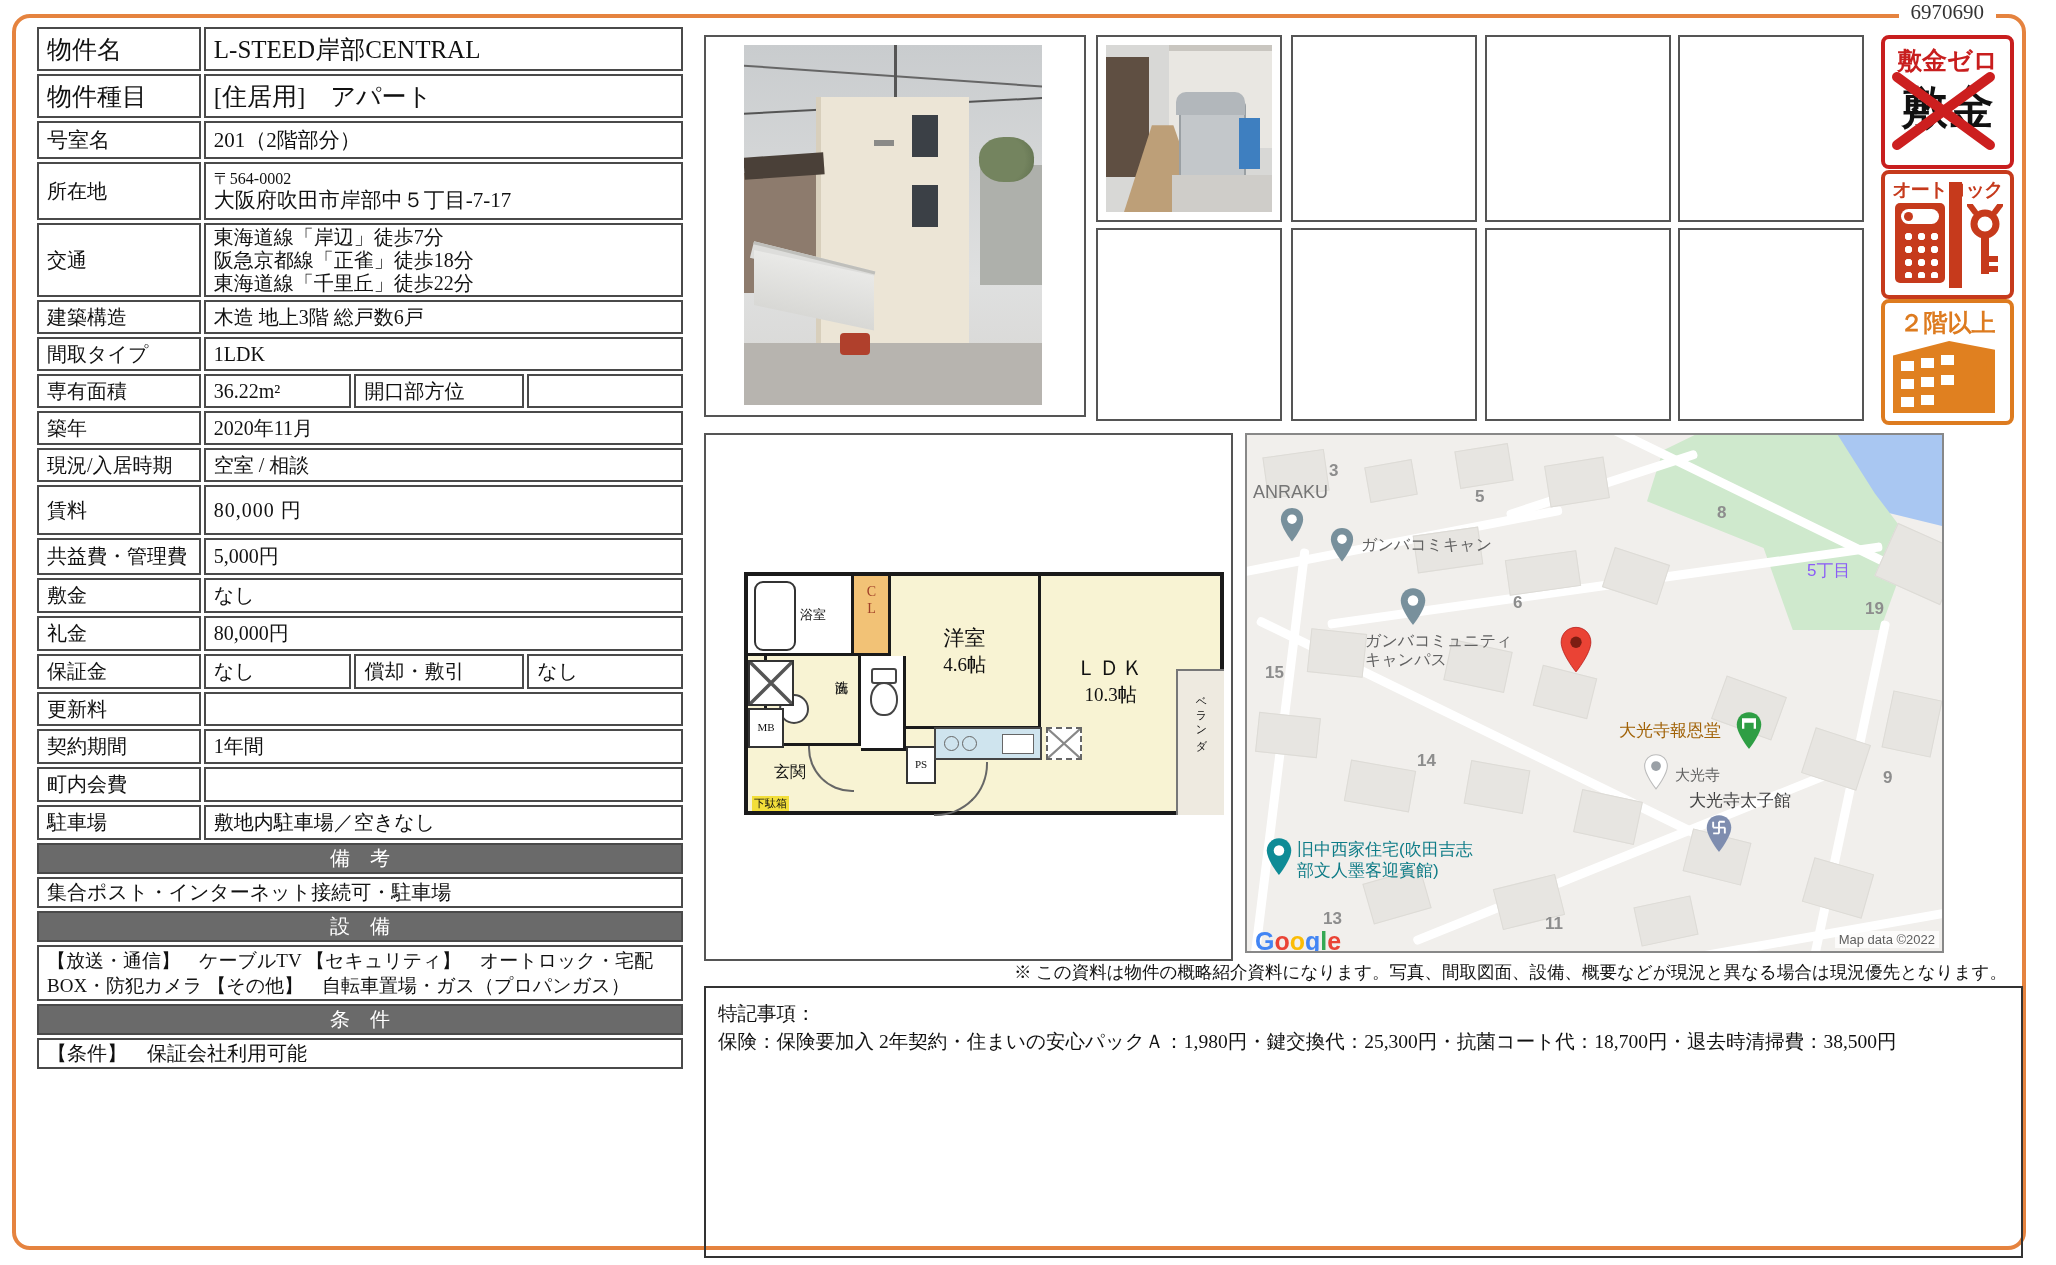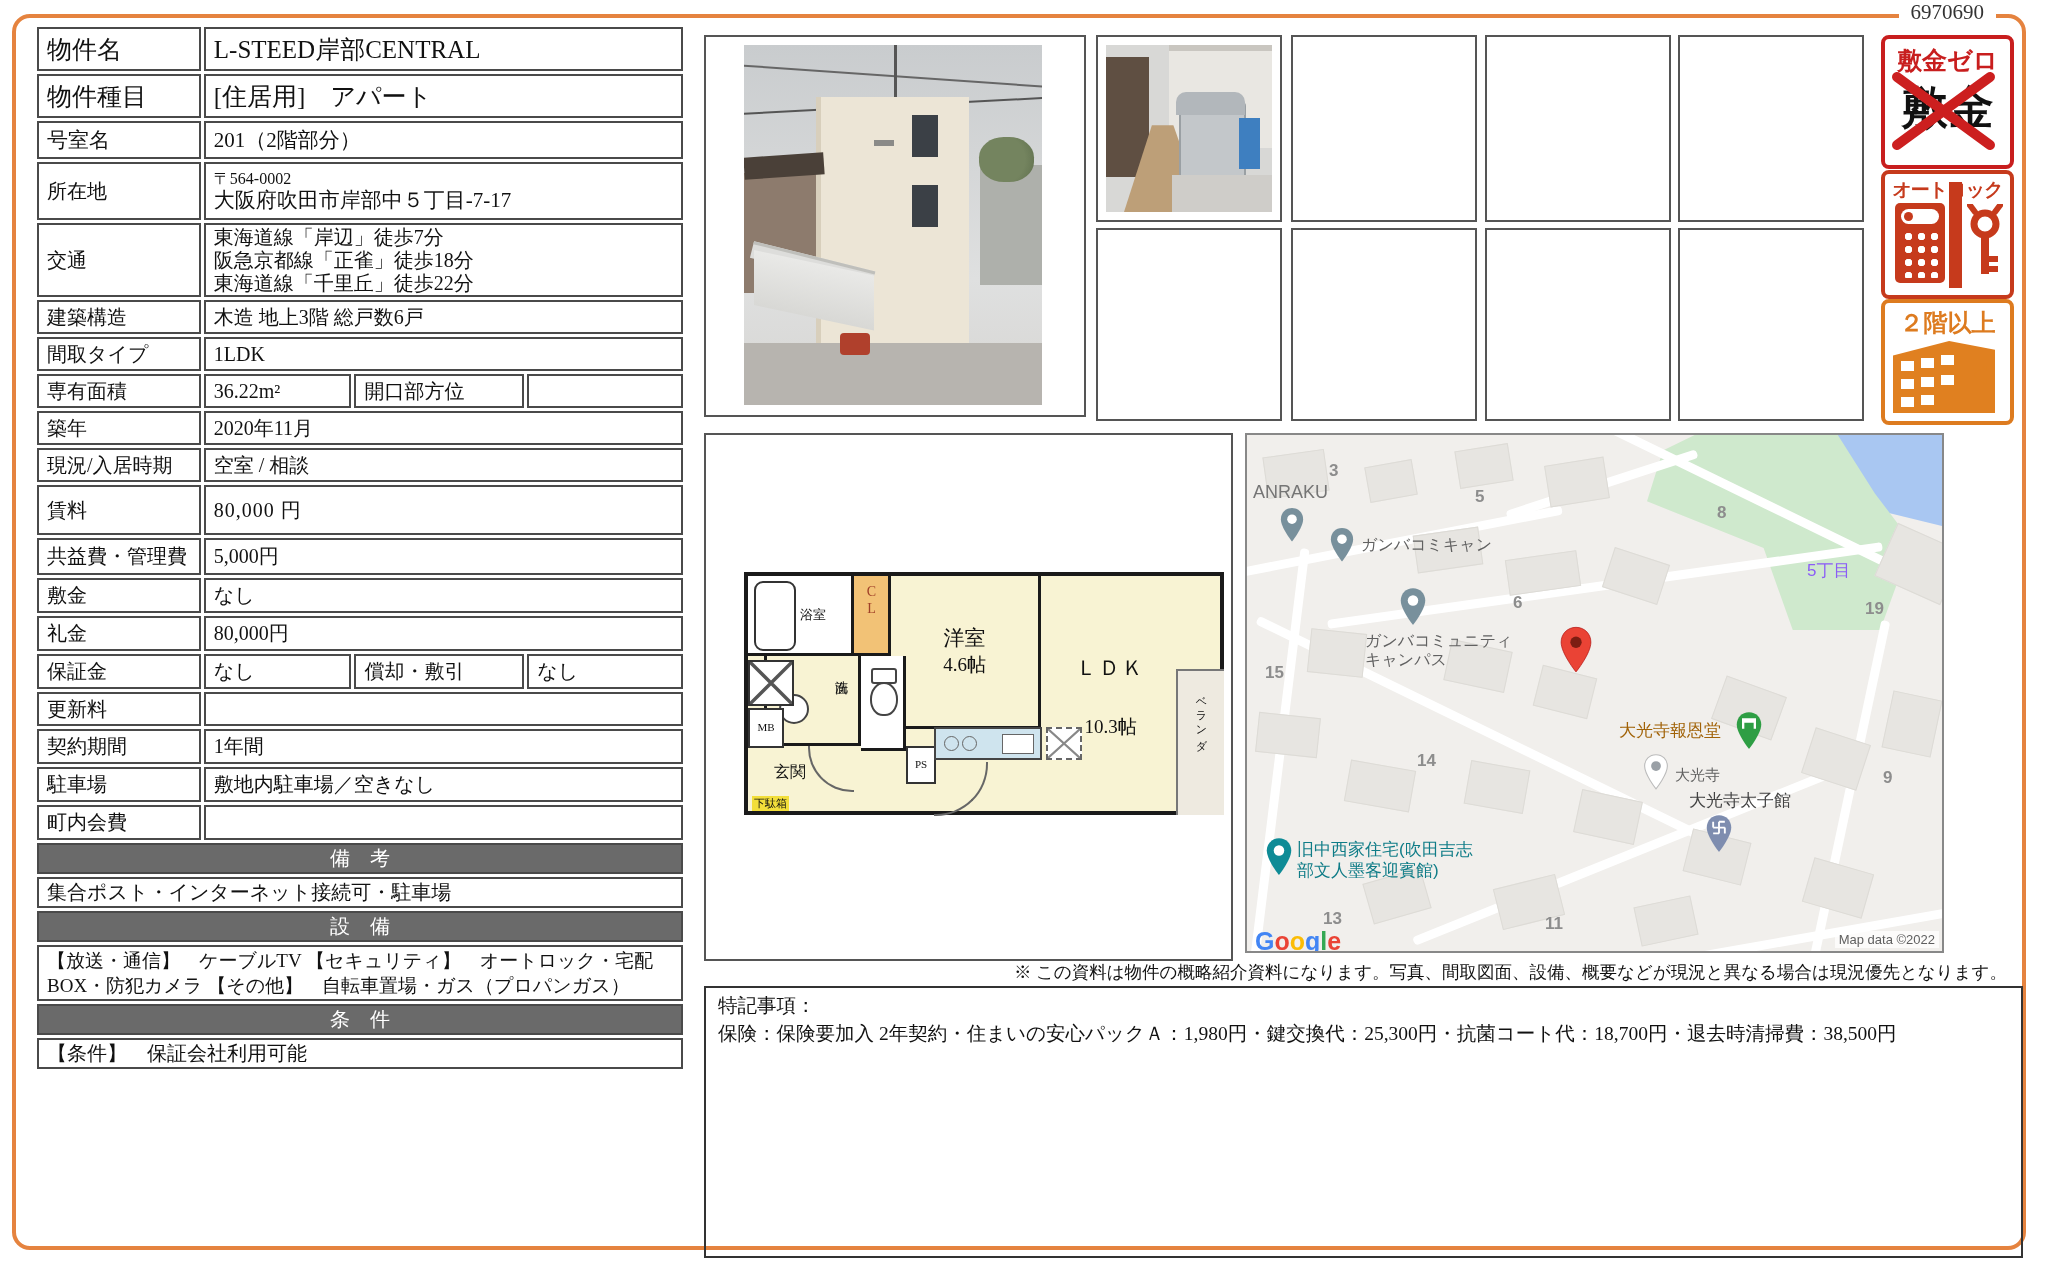--- a/index.html
+++ b/index.html
@@ -47,21 +47,21 @@
        overflow:hidden;border:2px solid #888;box-sizing:border-box;
        font-family:"Liberation Sans","DejaVu Sans",sans-serif;}
   .road{position:absolute;background:#ffffff;border-radius:4px;height:9px;}
   .bld{position:absolute;background:#e7e5e1;border:1px solid #dddbd6;}
   .mnum{position:absolute;color:#8d8d8d;font-size:17px;font-weight:bold;}
   .mlbl{position:absolute;color:#616161;font-size:16px;white-space:pre-line;line-height:19px;}
   .pin{position:absolute;}
   
   .disclaimer{position:absolute;top:960px;right:33px;font-size:17.5px;color:#111;}
   .notes{position:absolute;left:704px;top:986px;width:1319px;height:272px;border:2.5px solid #333;
-         box-sizing:border-box;padding:4px 12px;font-size:19.5px;line-height:28px;}
+         box-sizing:border-box;padding:12px 12px;font-size:19.5px;line-height:28px;}
   .g1{color:#4285F4}.g2{color:#EA4335}.g3{color:#FBBC05}.g4{color:#4285F4}.g5{color:#34A853}.g6{color:#EA4335}
 </style>
 </head>
 <body>
 
 <div class="page">
   <div class="frame"></div>
   <div class="doc-id">6970690</div>
 
   <table class="spec">
@@ -145,26 +145,26 @@
         </tr>
     <tr class="h30">
           <td>更新料</td>
         <td colspan="3"></td>
         </tr>
     <tr class="h31">
           <td>契約期間</td>
         <td colspan="3">1年間</td>
         </tr>
     <tr class="h31">
+          <td>町内会費</td>
+        <td colspan="3"></td>
+        </tr>
+    <tr class="h31">
           <td>駐車場</td>
         <td colspan="3">敷地内駐車場／空きなし</td>
-        </tr>
-    <tr class="h31">
-          <td>町内会費</td>
-        <td colspan="3"></td>
         </tr>
     <tr class="h26">
           <td colspan="4" class="band">備　考</td>
         </tr>
     <tr class="h27">
           <td colspan="4">集合ポスト・インターネット接続可・駐車場</td>
         </tr>
     <tr class="h26">
           <td colspan="4" class="band">設　備</td>
         </tr>
@@ -276,21 +276,21 @@
         <span class="vtext" style="font-size:14px;color:#a04028;margin-top:8px;display:inline-block;">CL</span>
       </div>
 
       <div class="fp-room" style="left:143px;top:0;width:150px;height:153px;border-right:3px solid #1a1a1a;border-bottom:3px solid #1a1a1a;text-align:center;">
         <div style="margin-top:48px;font-size:21px;">洋室</div>
         <div style="font-size:19px;">4.6帖</div>
       </div>
 
       <div class="abs" style="left:300px;top:78px;width:125px;text-align:center;">
         <div style="font-size:21px;letter-spacing:2px;">ＬＤＫ</div>
-        <div style="font-size:19px;margin-top:32px;">10.3帖</div>
+        <div style="font-size:19px;">10.3帖</div>
       </div>
 
       <div class="fp-room" style="left:428px;top:93px;width:48px;height:146px;background:#eeeae0;border-left:2px solid #777;border-top:2px solid #777;text-align:center;">
         <span class="vtext" style="font-size:11px;margin-top:18px;display:inline-block;">ベランダ</span>
       </div>
 
       <div class="fp-room" style="left:16px;top:80px;width:97px;height:90px;border-right:3px solid #1a1a1a;border-bottom:3px solid #1a1a1a;border-left:3px solid #1a1a1a;">
         <span class="vtext abs" style="right:8px;top:14px;font-size:13px;">洗面</span>
         <div class="abs" style="left:12px;top:38px;width:26px;height:26px;background:#fff;border:2px solid #444;border-radius:50%;"></div>
       </div>

